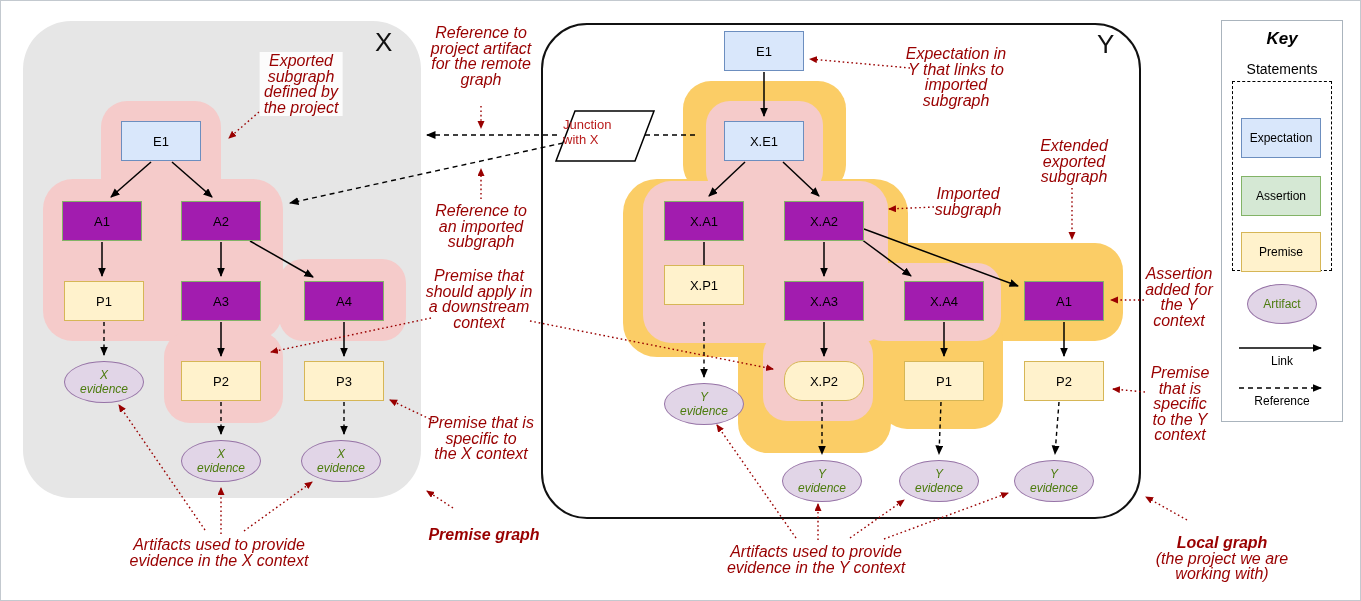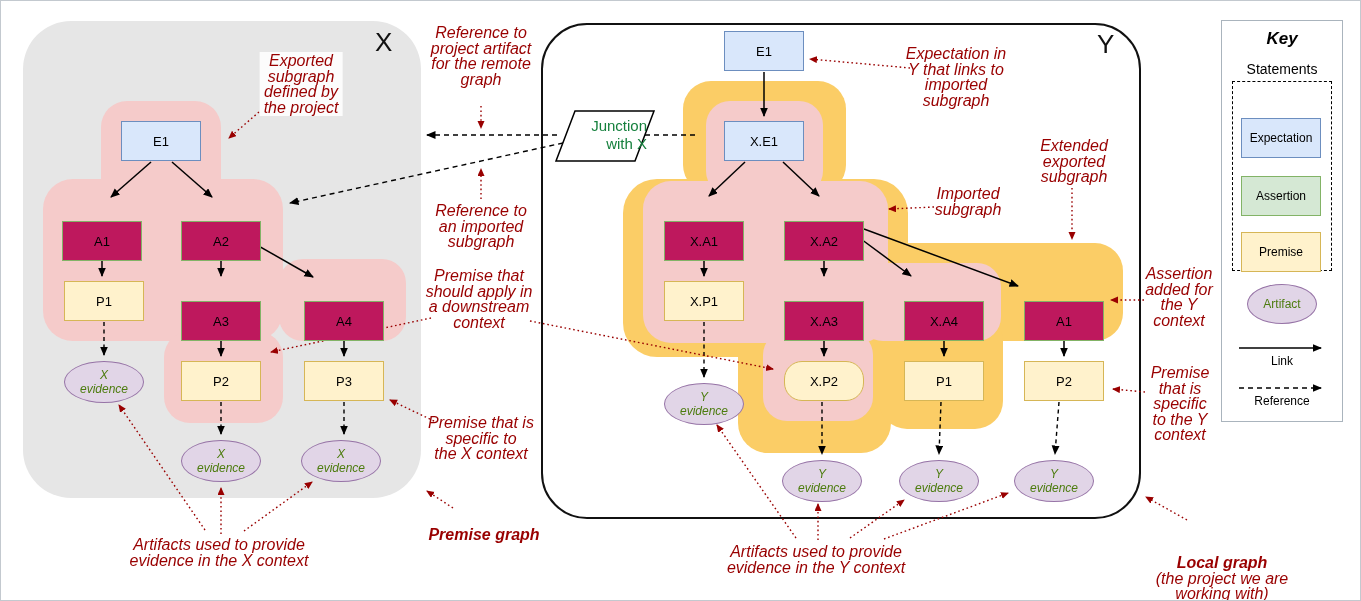--- a/index.html
+++ b/index.html
@@ -10,31 +10,31 @@
   .local-box{left:540px;top:22px;width:600px;height:496px;background:#ffffff;border:2.5px solid #111;border-radius:46px;box-sizing:border-box;}
   .graph-title{font-size:26px;color:#111;}
   
   .blob-pink{background:#f5cbca;}
   .blob-yellow{background:#fbcd66;}
   .blob{border-radius:26px;}
   
   .node{width:80px;height:40px;display:flex;align-items:center;justify-content:center;
         font-size:13px;color:#000;box-sizing:border-box;border:1.2px solid #000;background:#fff;}
   .node.blue{background:#d9e7fb;border-color:#6c8ebf;}
-  .node.green{background:#be185d;border-color:#82b366;margin-top:20px;}
+  .node.green{background:#a21caf;border-color:#82b366;}
   .node.yellow{background:#fff2cc;border-color:#d6b656;}
   .ellipse{width:80px;height:42px;border-radius:50%;display:flex;align-items:center;justify-content:center;
         background:#e1d5e7;border:1.2px solid #9673a6;font-size:12px;font-style:italic;text-align:center;
         line-height:1.18;white-space:pre-line;box-sizing:border-box;color:#4d7c0f;}
   
   .ann{color:#990000;font-style:italic;font-size:16px;line-height:15.6px;text-align:center;
        white-space:pre-line;transform:translateX(-50%);}
   .ann.bg{background:rgba(255,255,255,0.88);padding:1px 4px;}
   .cap-title{font-weight:bold;font-style:italic;}
-  .junction-label{font-size:15px;color:#15803d;text-align:right;line-height:1.18;white-space:pre-line;}
+  .junction-label{font-size:13px;color:#b91c1c;text-align:left;line-height:1.18;white-space:pre-line;}
   
   .key-panel{left:1220px;top:19px;width:122px;height:402px;background:#fff;border:1px solid #aab4bd;box-sizing:border-box;}
   .key-title{position:absolute;top:8px;left:0;width:100%;text-align:center;font-size:17px;font-weight:bold;font-style:italic;color:#000;}
   .key-section{position:absolute;top:40px;left:0;width:100%;text-align:center;font-size:14px;color:#000;}
   .key-dashed{position:absolute;left:10px;top:60px;width:100px;height:190px;border:1.6px dashed #000;box-sizing:border-box;}
   .key-swatch{position:absolute;left:19px;width:80px;height:40px;display:flex;align-items:center;justify-content:center;font-size:12px;box-sizing:border-box;border:1.2px solid #000;}
   .key-ellipse{position:absolute;left:25px;top:263px;width:70px;height:40px;}
   .key-arrow-label{position:absolute;width:100%;text-align:center;font-size:12px;color:#000;}
   svg.overlay{position:absolute;left:0;top:0;width:1361px;height:601px;pointer-events:none;}
 </style>
@@ -156,21 +156,21 @@
 evidence</div>
   <div class="abs ellipse" style="left:180px;top:439px;">X
 evidence</div>
   <div class="abs ellipse" style="left:300px;top:439px;">X
 evidence</div>
 
   <div class="abs node blue" style="left:723px;top:30px;">E1</div>
   <div class="abs node blue" style="left:723px;top:120px;">X.E1</div>
   <div class="abs node green" style="left:663px;top:200px;">X.A1</div>
   <div class="abs node green" style="left:783px;top:200px;">X.A2</div>
-  <div class="abs node yellow" style="left:663px;top:280px;">X.P1</div>
+  <div class="abs node yellow" style="left:663px;top:264px;">X.P1</div>
   <div class="abs node green" style="left:783px;top:280px;">X.A3</div>
   <div class="abs node green" style="left:903px;top:280px;">X.A4</div>
   <div class="abs node green" style="left:1023px;top:280px;">A1</div>
   <div class="abs node yellow" style="left:783px;top:360px;border-radius:18px;">X.P2</div>
   <div class="abs node yellow" style="left:903px;top:360px;">P1</div>
   <div class="abs node yellow" style="left:1023px;top:360px;">P2</div>
   <div class="abs ellipse" style="left:663px;top:382px;">Y
 evidence</div>
   <div class="abs ellipse" style="left:781px;top:459px;">Y
 evidence</div>
@@ -213,21 +213,21 @@
 added for
 the Y
 context</div>
   <div class="abs ann" style="left:1179px;top:364px;">Premise
 that is
 specific
 to the Y
 context</div>
   <div class="abs ann" style="left:815px;top:543px;">Artifacts used to provide
 evidence in the Y context</div>
-  <div class="abs ann" style="left:1221px;top:554px;"><span class="cap-title">Local graph</span><span style="display:block;">(the project we are
+  <div class="abs ann" style="left:1221px;top:534px;"><span class="cap-title">Local graph</span><span style="display:block;">(the project we are
 working with)</span></div>
 
   <div class="abs key-panel">
     <div class="key-title">Key</div>
     <div class="key-section">Statements</div>
     <div class="key-dashed"></div>
     <div class="key-swatch" style="top:97px;background:#d9e7fb;border-color:#6c8ebf;">Expectation</div>
     <div class="key-swatch" style="top:155px;background:#d5e8d4;border-color:#82b366;">Assertion</div>
     <div class="key-swatch" style="top:211px;background:#fff2cc;border-color:#d6b656;">Premise</div>
     <div class="ellipse key-ellipse" style="font-style:normal;font-size:12px;">Artifact</div>

